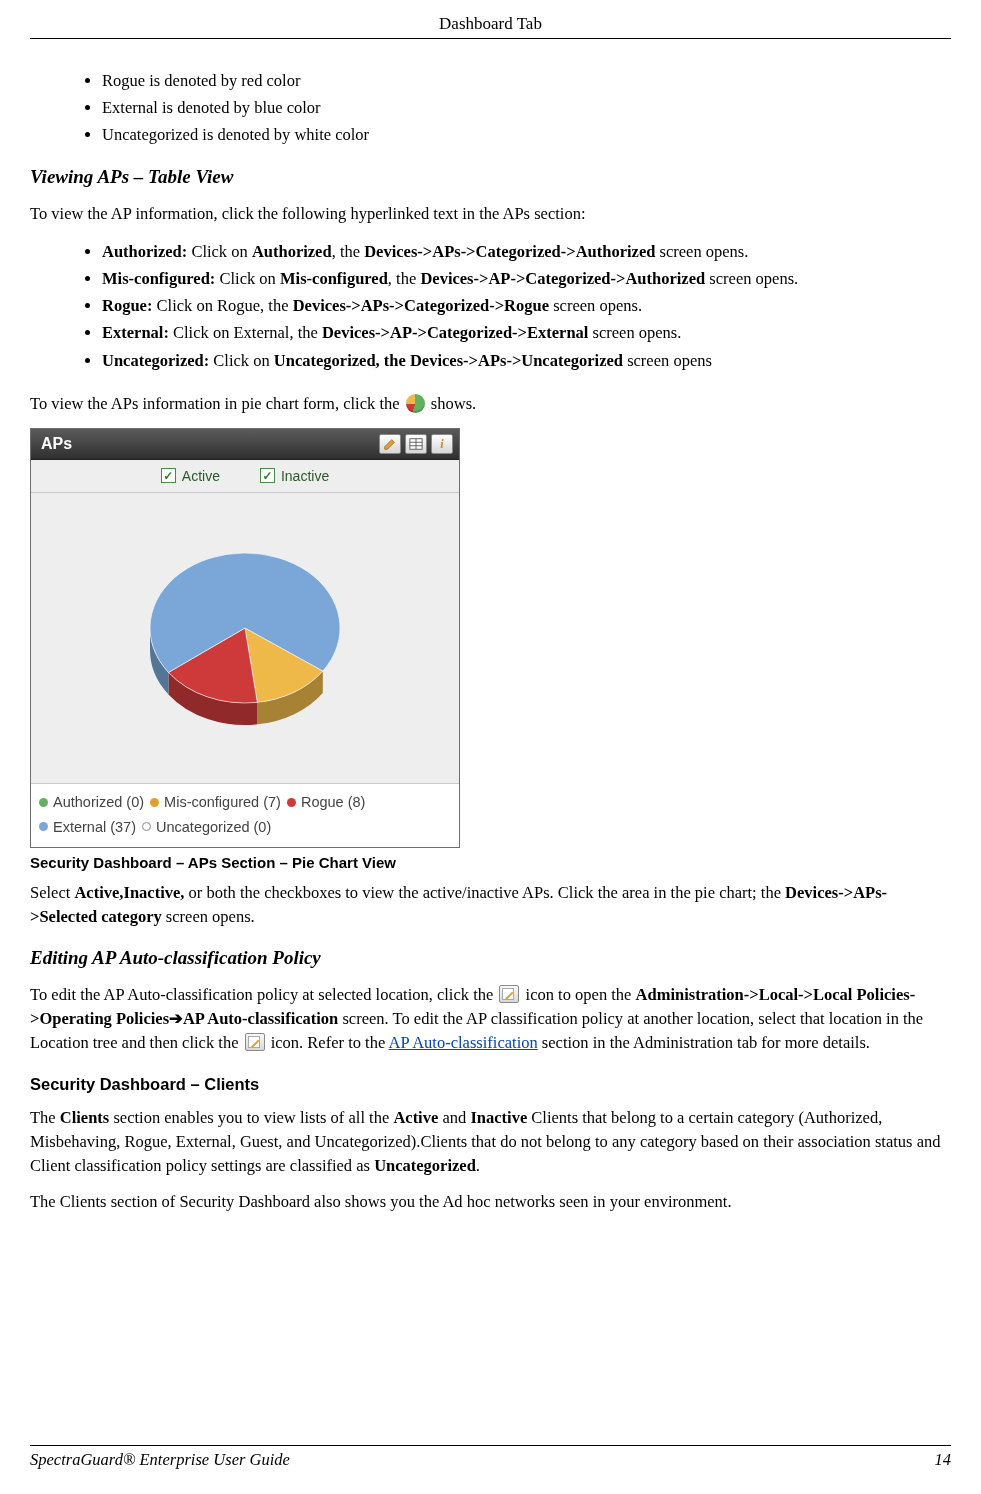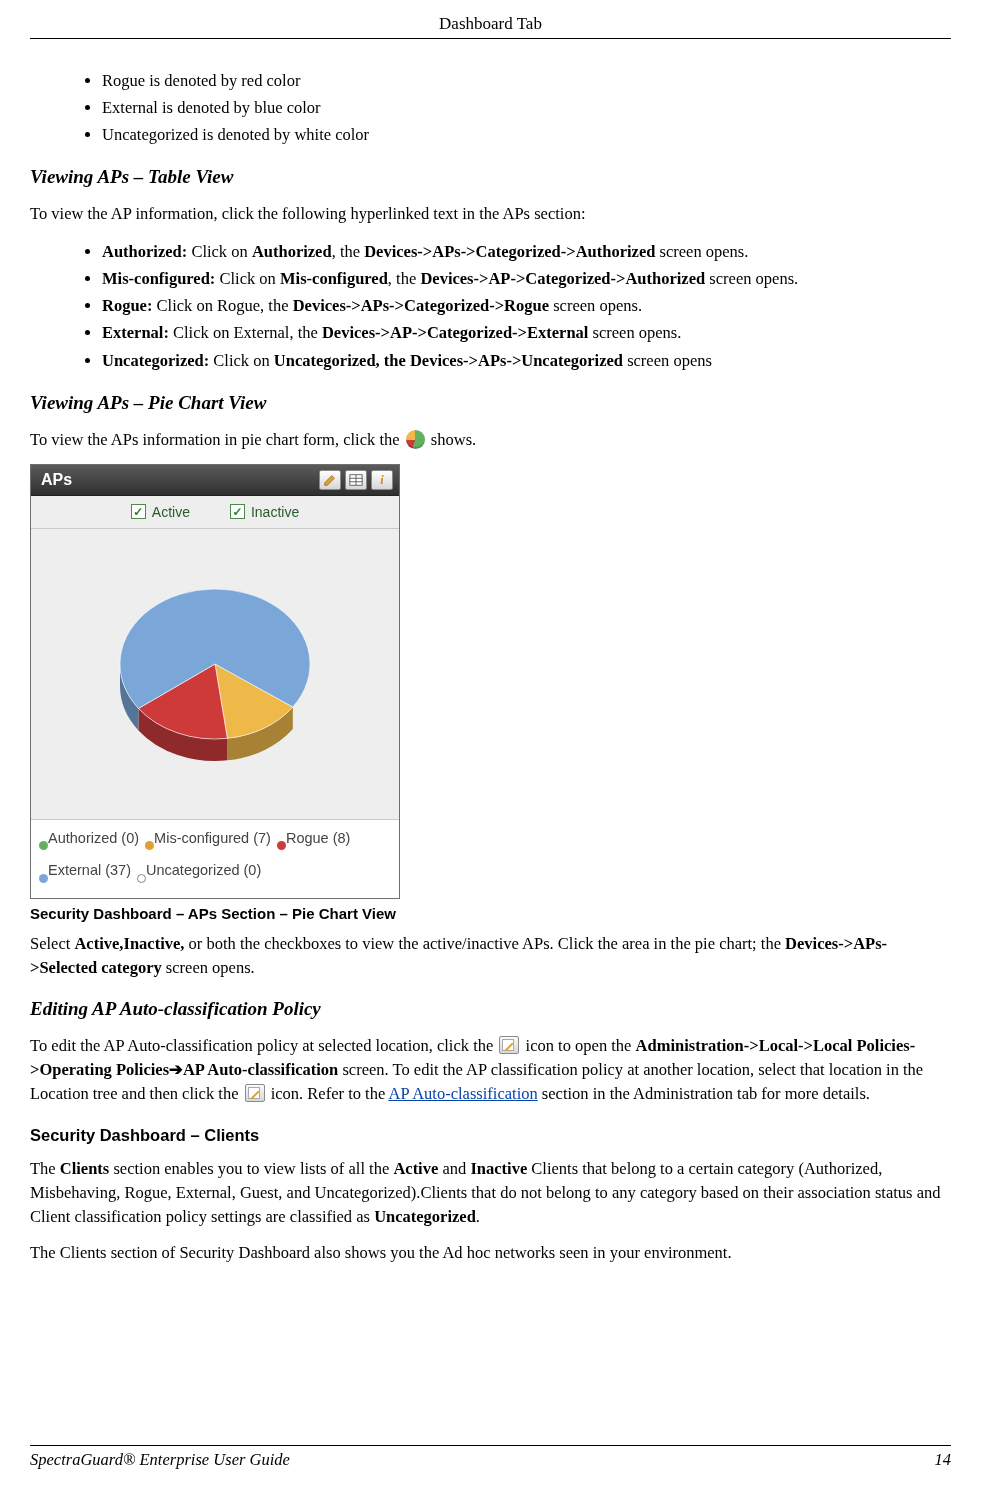--- a/index.html
+++ b/index.html
@@ -85,21 +85,21 @@
   }
   .pie-icon {
     display:inline-block; width:19px; height:19px; vertical-align:-4px;
     border-radius:50%;
     background: conic-gradient(#62b060 0deg 200deg,#ce3a3a 200deg 270deg,#efb94a 270deg 360deg);
     box-shadow: inset 0 -2px 0 rgba(0,0,0,.15);
     margin: 0 2px;
   }
   
   .aps-widget {
-    width: 370px;
+    width: 430px;
     border: 1px solid #6e6e6e;
     background: #ececec;
     font-family: Tahoma, Arial, sans-serif;
     font-size: 14px;
   }
   .aps-titlebar {
     display: flex; align-items: center; justify-content: space-between;
     background: linear-gradient(#5b5b5b,#2f2f2f);
     color: #fff;
     font-weight: bold;
@@ -134,21 +134,21 @@
     background:#eee;
   }
   .aps-legend {
     background:#fff;
     border-top:1px solid #c9c9c9;
     padding: 6px 8px 8px 8px;
     font-size: 14.5px;
     color:#444;
     line-height:1.7;
   }
-  .lg { display:inline-flex; align-items:flex-end; margin-right:6px; }
+  .lg { display:inline-flex; align-items:center; gap:5px; margin-right:6px; }
   .dot { width:9px; height:9px; border-radius:50%; display:inline-block; }
   .d-green{background:#62b060;} .d-orange{background:#e0a030;} .d-red{background:#ce3a3a;}
   .d-blue{background:#7aa7d8;} .d-white{background:#fff;border:1px solid #888;}
   
   .pie-svg { width: 250px; height: 240px; }
   
   .ftr {
     position:absolute; bottom:24px; left:30px; right:30px;
     display:flex; justify-content:space-between;
     border-top:1px solid #000;
@@ -184,21 +184,20 @@
       <span class="bold">Rogue:</span><span> Click on Rogue, the </span><span class="bold">Devices-&gt;APs-&gt;Categorized-&gt;Rogue</span><span> screen opens.</span>
     </li>
     <li>
       <span class="bold">External:</span><span> Click on External, the </span><span class="bold">Devices-&gt;AP-&gt;Categorized-&gt;External</span><span> screen opens.</span>
     </li>
     <li>
       <span class="bold">Uncategorized:</span><span> Click on </span><span class="bold">Uncategorized, the Devices-&gt;APs-&gt;Uncategorized</span><span> screen opens</span>
     </li>
   </ul>
 
-  <h3 class="sect">Viewing APs – Pie Chart View</h3>
   <p class="body">
     <span>To view the APs information in pie chart form, click the </span>
     <span class="pie-icon"></span>
     <span> shows.</span>
   </p>
 
   <div class="aps-widget">
     <div class="aps-titlebar">
       <span>APs</span>
       <div class="aps-title-icons">

